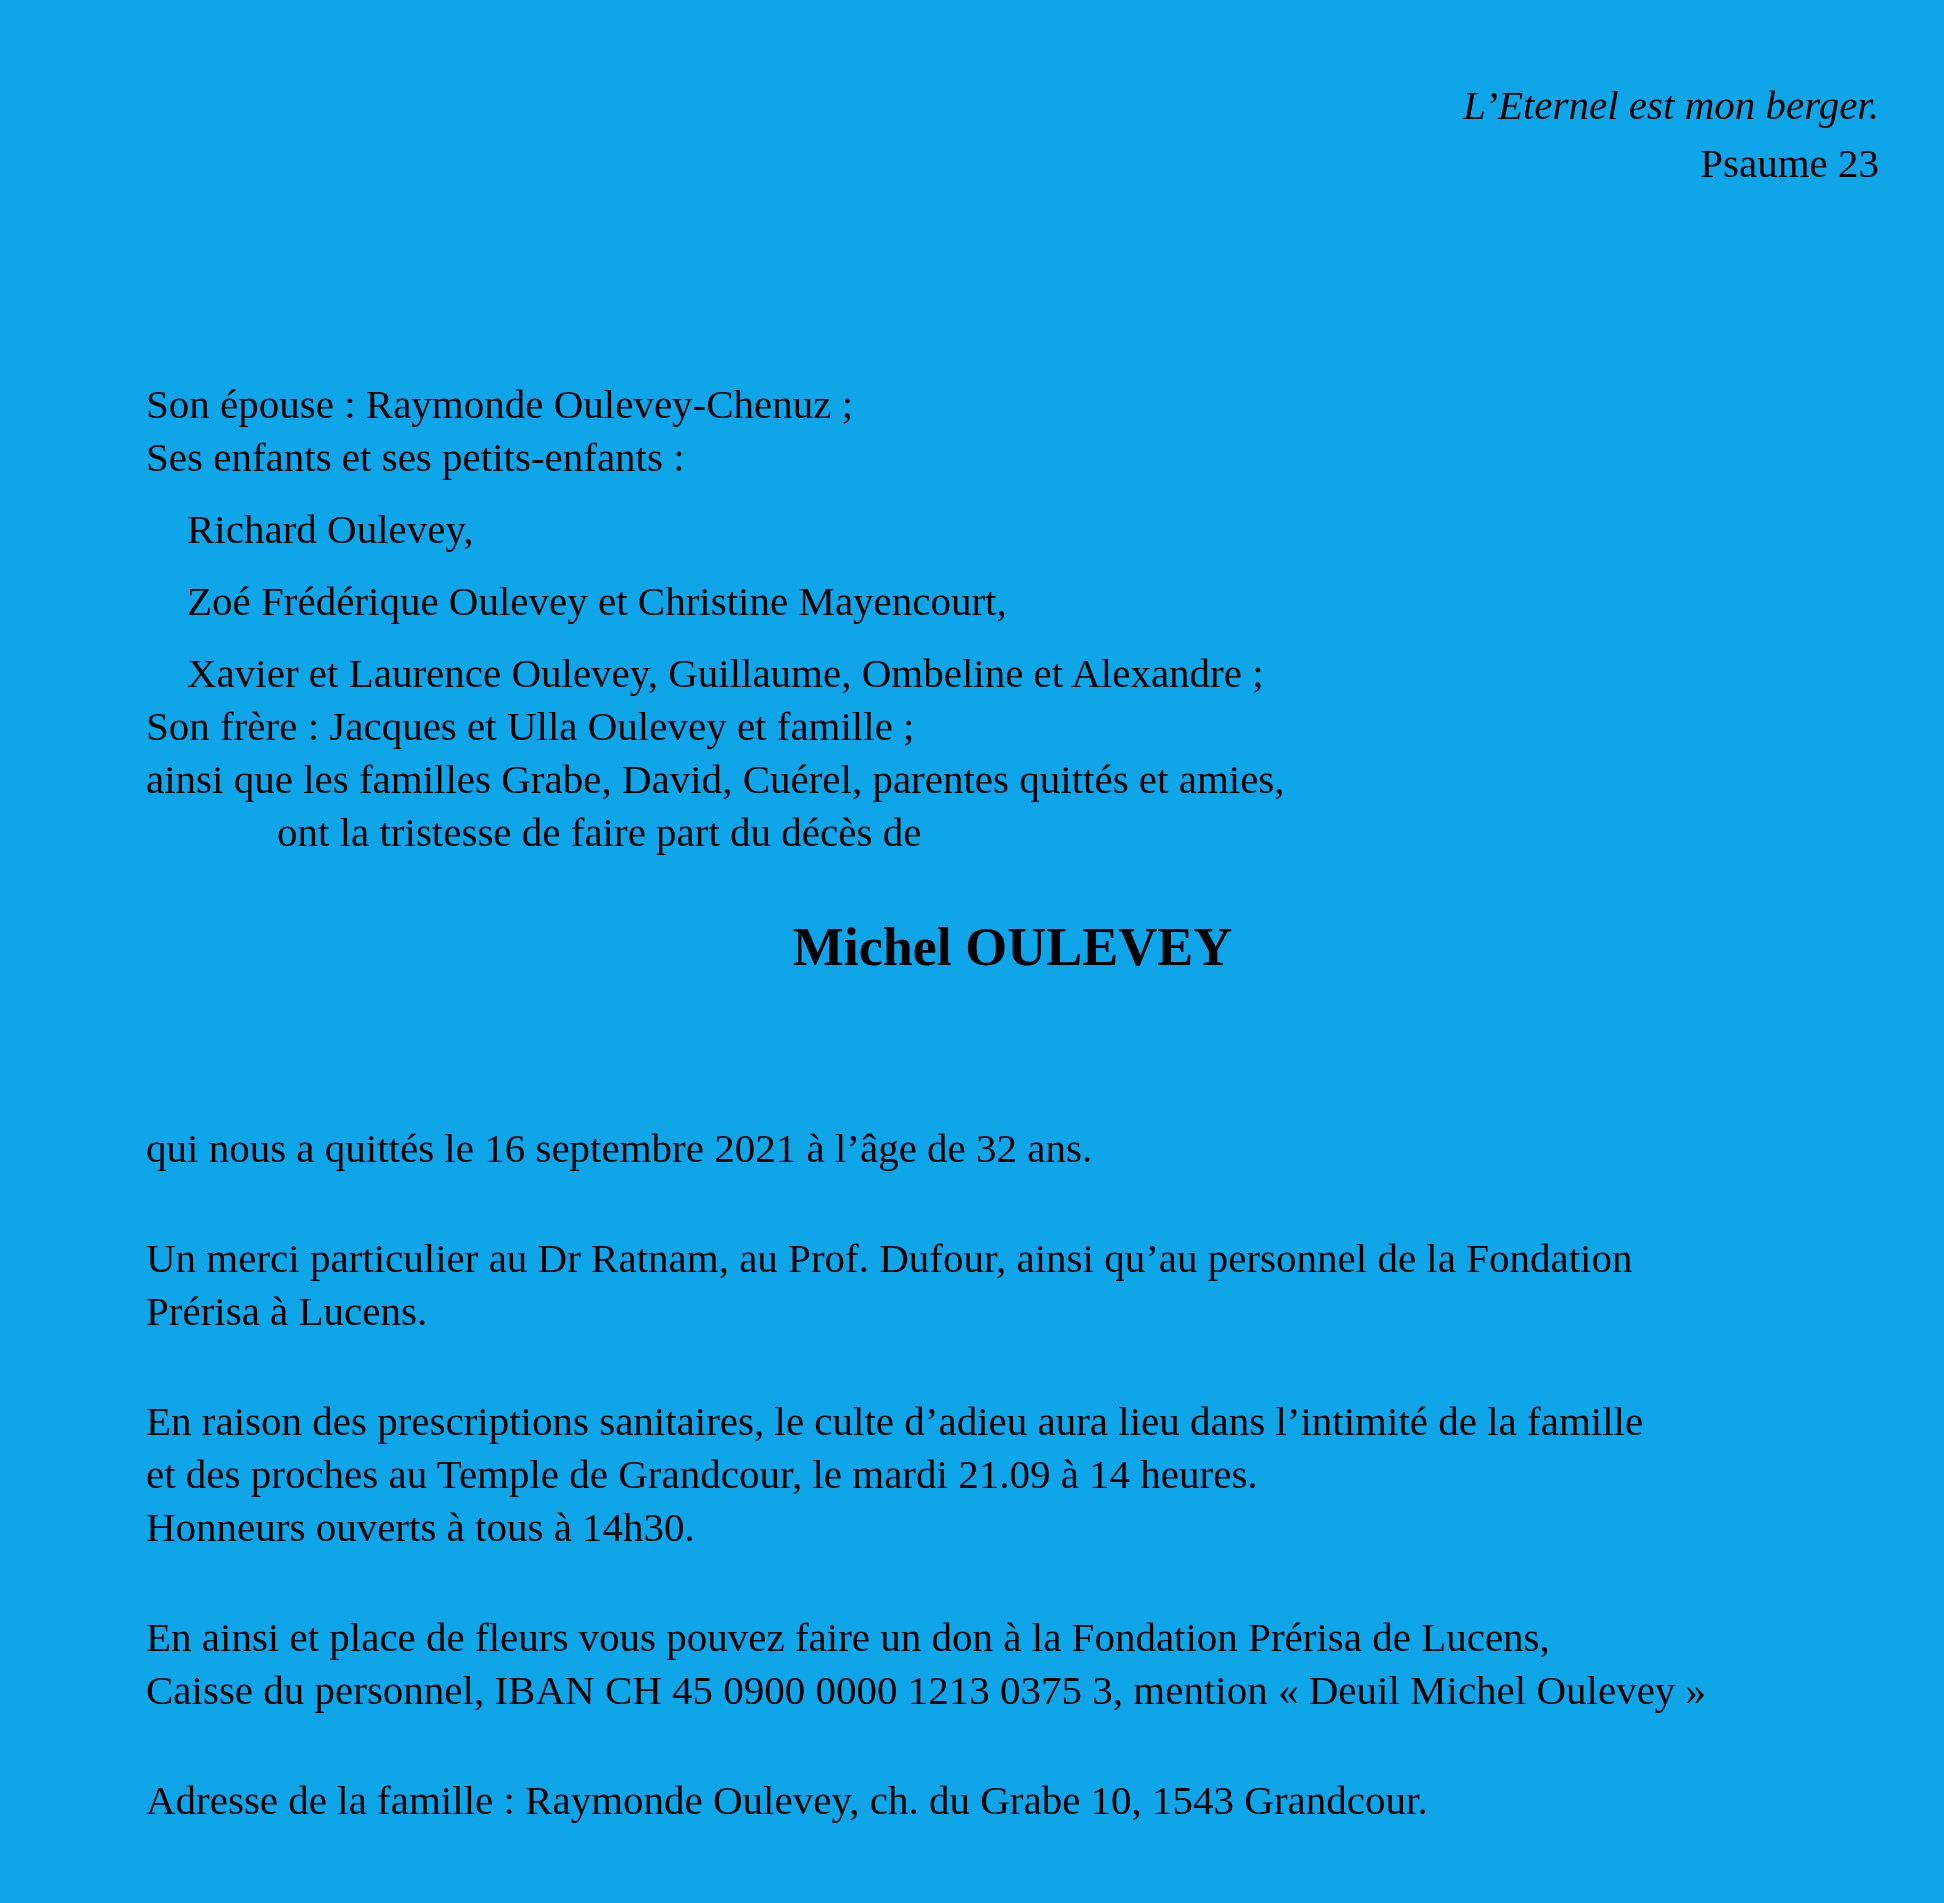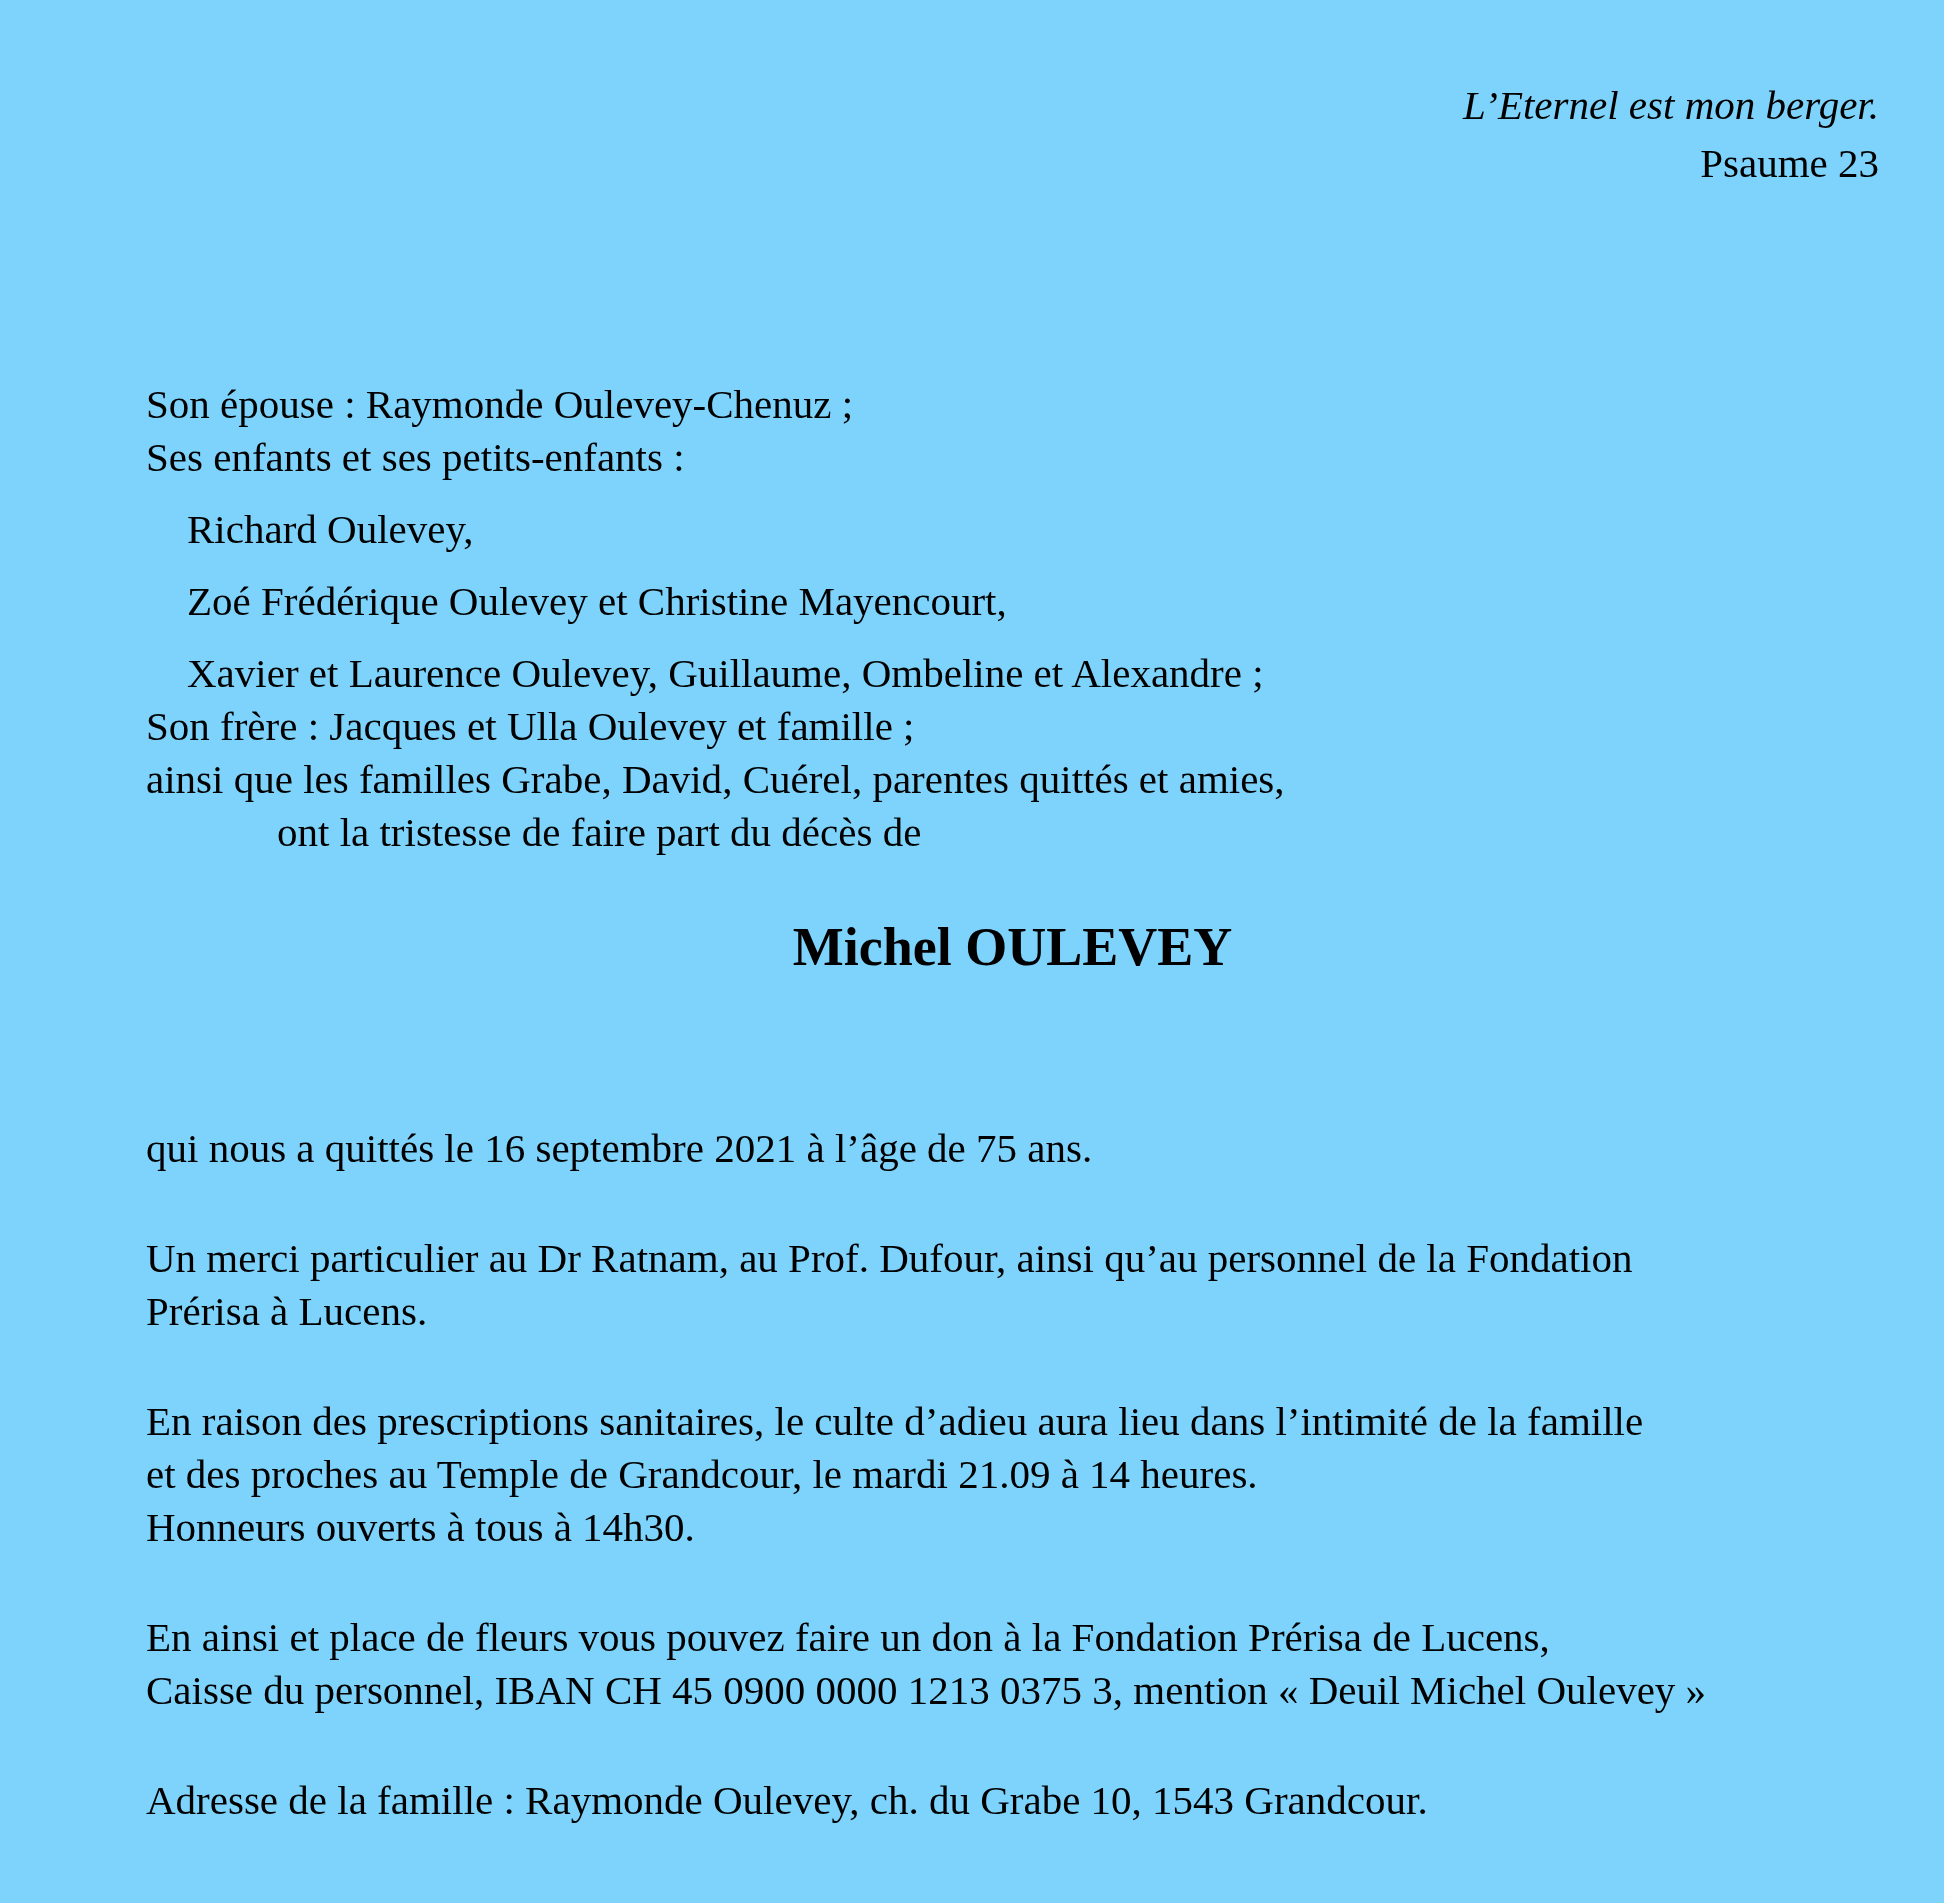--- a/index.html
+++ b/index.html
@@ -1,20 +1,20 @@
 <!DOCTYPE html>
 <html style="font-size:14px"><head>
 <meta charset="utf-8">
 <style>
   html, body { margin: 0; padding: 0; }
   .page {
     position: relative;
     width: 1944px;
     height: 1904px;
-    background: #7dd3fc;
+    background: #0ea5e9;
     color: #000000;
     font-family: "Liberation Serif", "DejaVu Serif", serif;
     font-size: 41px;
     overflow: hidden;
   }
   .line { line-height: 53px; white-space: nowrap; }
   .b { font-weight: normal; }
 
   .epigraph {
     position: absolute;
@@ -70,21 +70,21 @@
       <div class="line ind1"><span>Xavier et Laurence </span><span class="b">Oulevey</span><span>, Guillaume, Ombeline et Alexandre ;</span></div>
       <div class="line"><span>Son frère : Jacques et Ulla </span><span class="b">Oulevey</span><span> et famille ;</span></div>
       <div class="line"><span>ainsi que les familles </span><span class="b">Grabe</span><span>, </span><span class="b">David</span><span>, </span><span class="b">Cuérel</span><span>, parentes quittés et amies,</span></div>
       <div class="line ind2"><span>ont la tristesse de faire part du décès de</span></div>
     </div>
 
   <div class="deceased-name">Michel OULEVEY</div>
 
   <div class="paragraphs" id="paragraphs">
       <div class="para">
-        <div class="line"><span>qui nous a quittés le 16 septembre 2021 à l’âge de 75 ans.</span></div>
+        <div class="line"><span>qui nous a quittés le 16 septembre 2021 à l’âge de 32 ans.</span></div>
       </div>
       <div class="para">
         <div class="line"><span>Un merci particulier au Dr Ratnam, au Prof. Dufour, ainsi qu’au personnel de la Fondation</span></div>
         <div class="line"><span>Prérisa à Lucens.</span></div>
       </div>
       <div class="para">
         <div class="line"><span>En raison des prescriptions sanitaires, le culte d’adieu aura lieu dans l’intimité de la famille</span></div>
         <div class="line"><span>et des proches au Temple de Grandcour, le mardi 21.09 à 14 heures.</span></div>
         <div class="line"><span>Honneurs ouverts à tous à 14h30.</span></div>
       </div>

